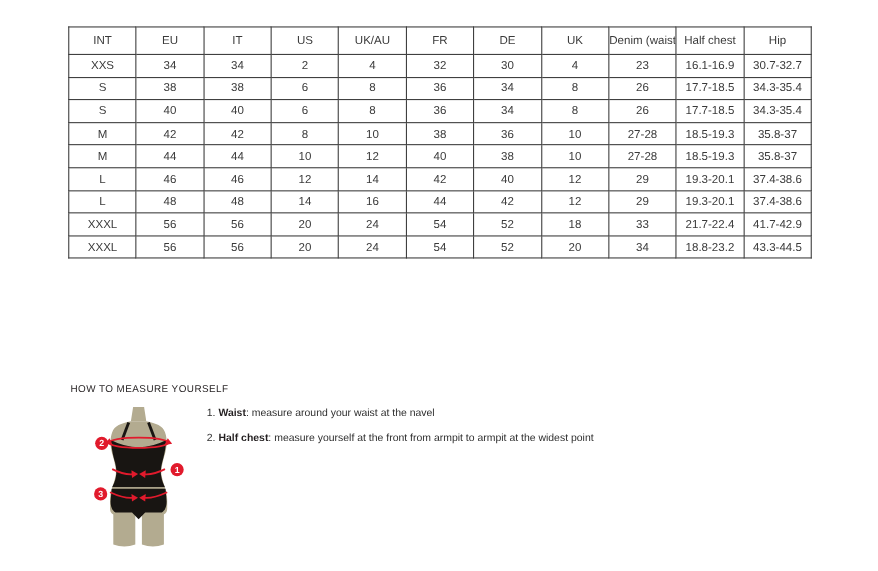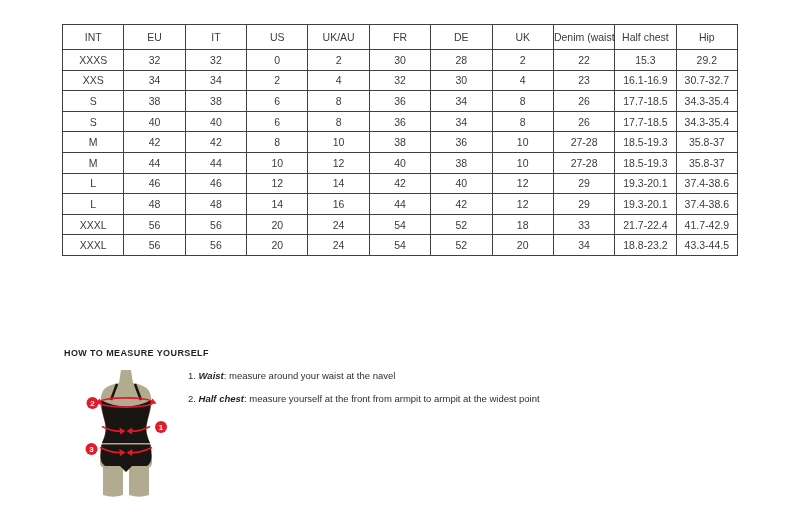--- a/index.html
+++ b/index.html
@@ -30,21 +30,21 @@
   .size-table td { height: 20.6px; }
 
   
   .measure-section {
     position: absolute;
     left: 64px; top: 348px;
     width: 640px;
   }
   .measure-title {
     font-size: 9px;
-    font-weight: 700;
+    font-weight: 400;
     letter-spacing: 0.4px;
     color: #231f20;
     text-transform: uppercase;
   }
   .measure-body {
     display: flex;
     align-items: flex-start;
     margin-top: 12px;
   }
   .figure-wrap {
@@ -59,21 +59,21 @@
     margin-left: 12px;
     padding-top: 1px;
   }
   .steps-list li {
     font-size: 9.5px;
     color: #2e2e2e;
     line-height: 10px;
     margin-bottom: 12.5px;
     white-space: nowrap;
   }
-  .steps-list li .step-label { font-weight: 700; color: #231f20; font-style: italic; }
+  .steps-list li .step-label { font-weight: 700; color: #231f20; }
 </style>
 </head>
 <body>
 
 <table class="size-table">
   <thead>
       <tr>
         <th>INT</th>
         <th>EU</th>
         <th>IT</th>
@@ -82,33 +82,20 @@
         <th>FR</th>
         <th>DE</th>
         <th>UK</th>
         <th>Denim (waist)</th>
         <th>Half chest</th>
         <th>Hip</th>
       </tr>
     </thead>
   <tbody>
       <tr>
-        <td>XXXS</td>
-        <td>32</td>
-        <td>32</td>
-        <td>0</td>
-        <td>2</td>
-        <td>30</td>
-        <td>28</td>
-        <td>2</td>
-        <td>22</td>
-        <td>15.3</td>
-        <td>29.2</td>
-      </tr>
-      <tr>
         <td>XXS</td>
         <td>34</td>
         <td>34</td>
         <td>2</td>
         <td>4</td>
         <td>32</td>
         <td>30</td>
         <td>4</td>
         <td>23</td>
         <td>16.1-16.9</td>

